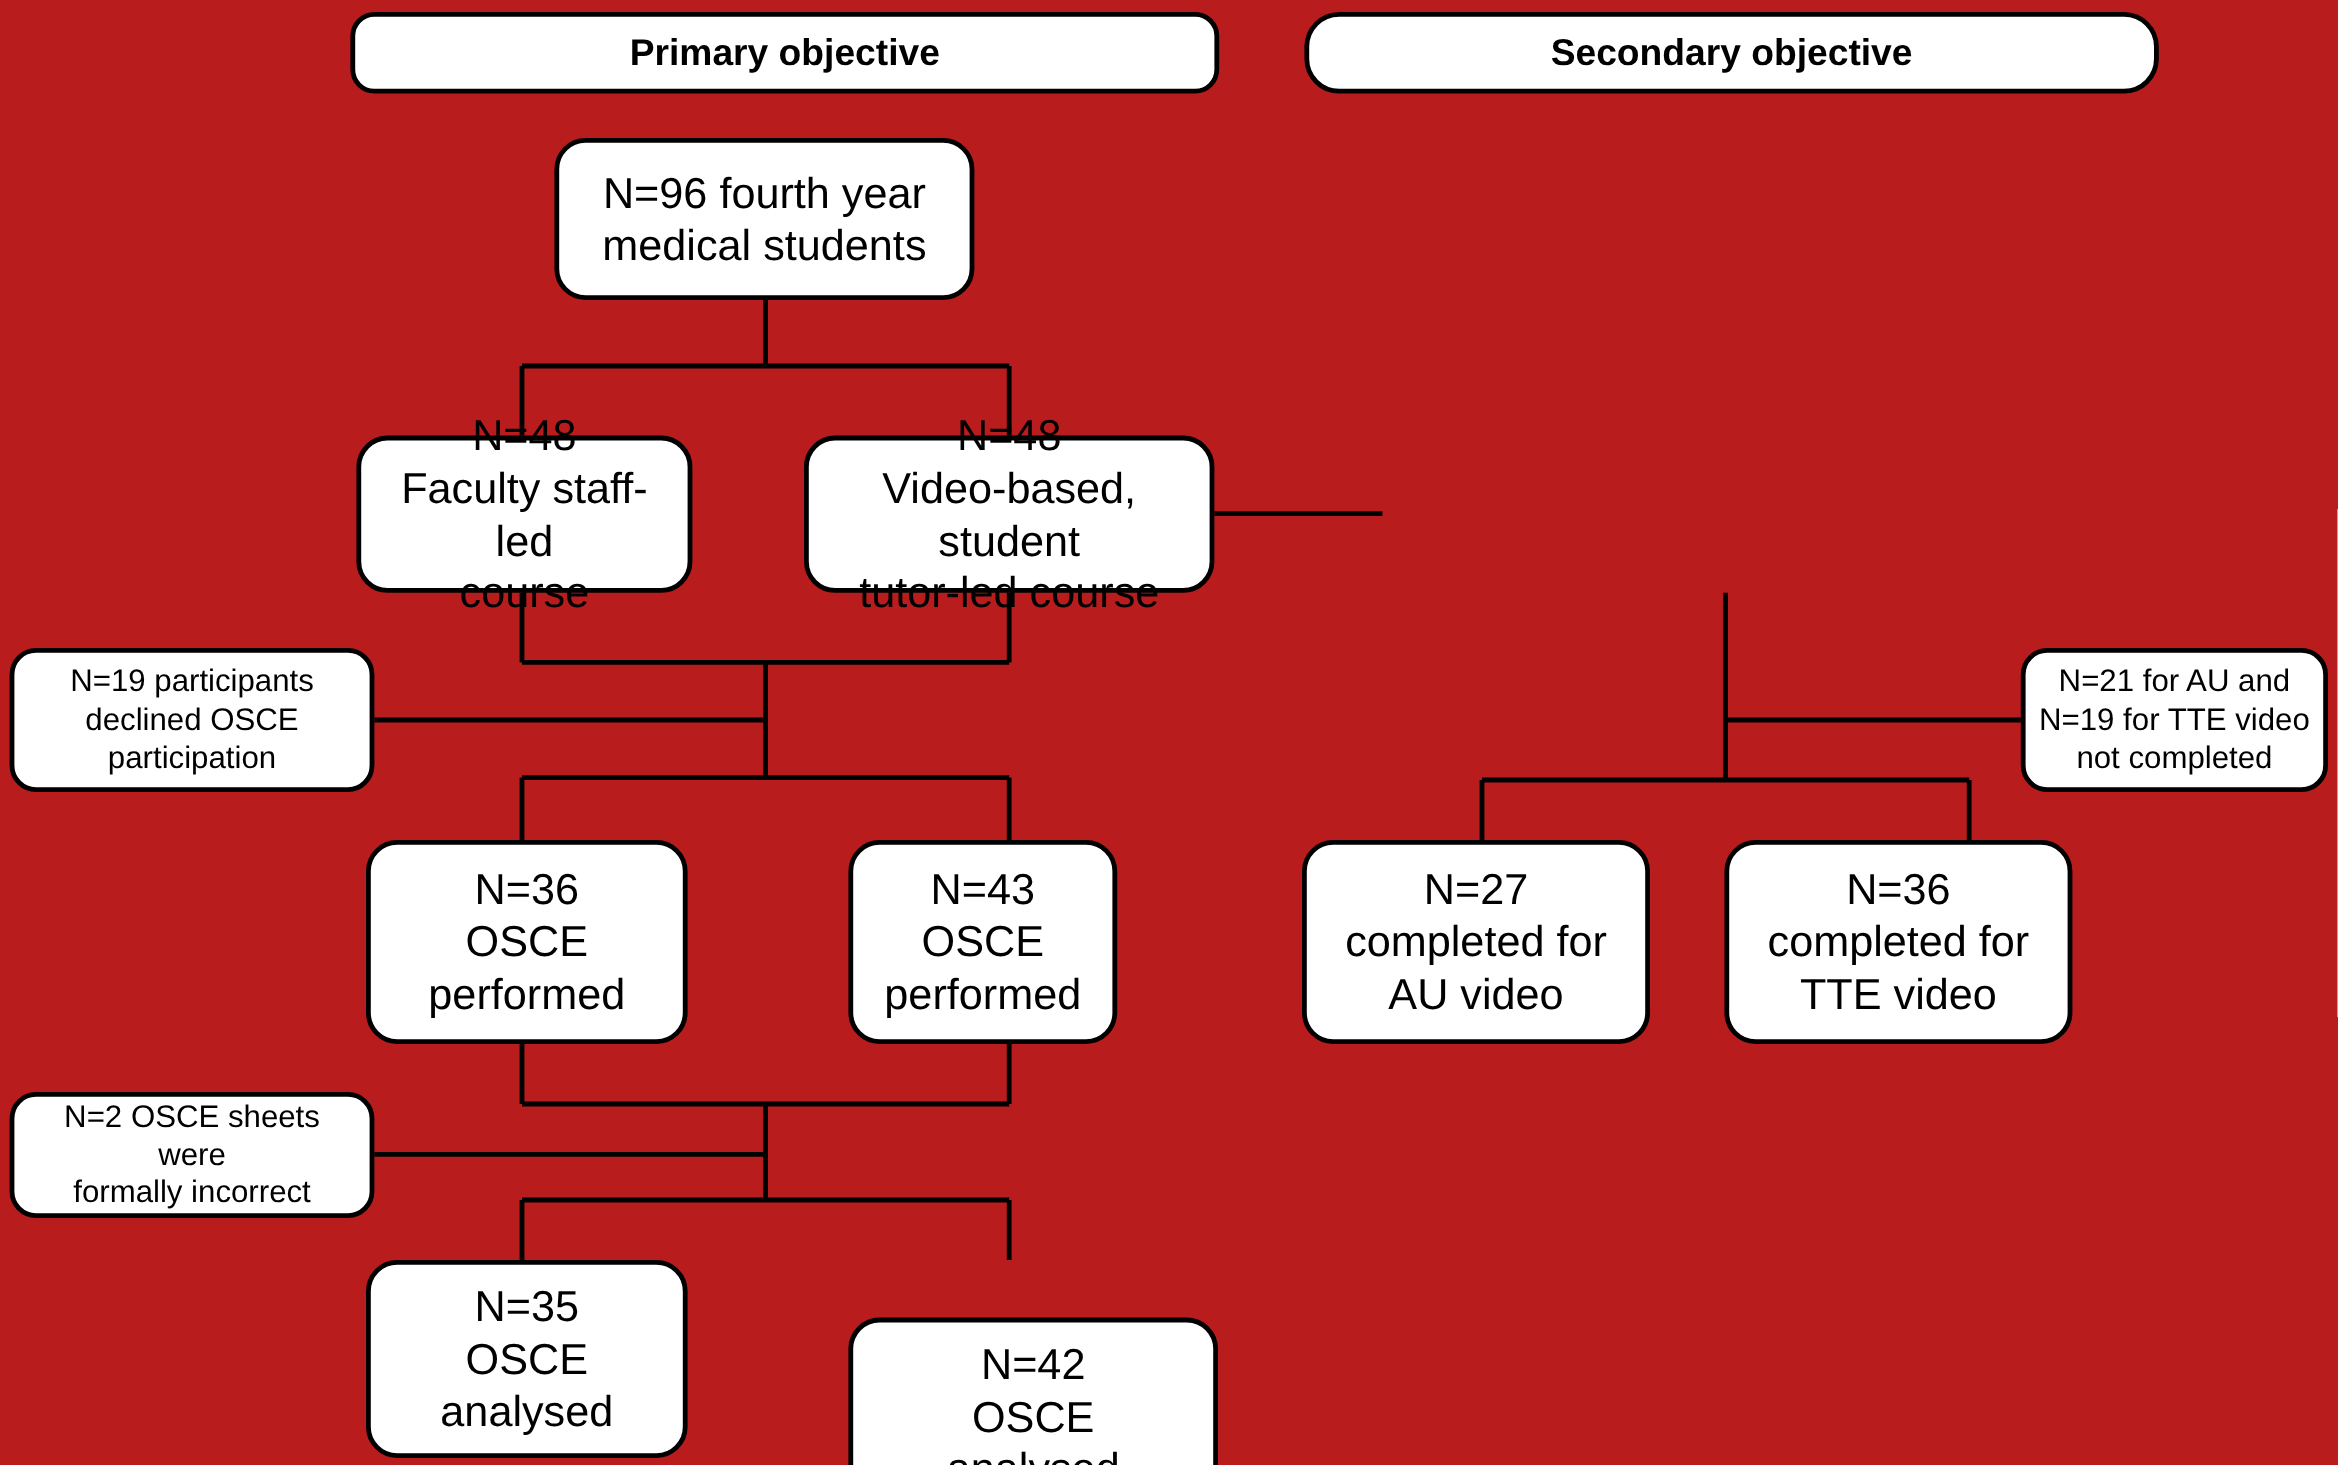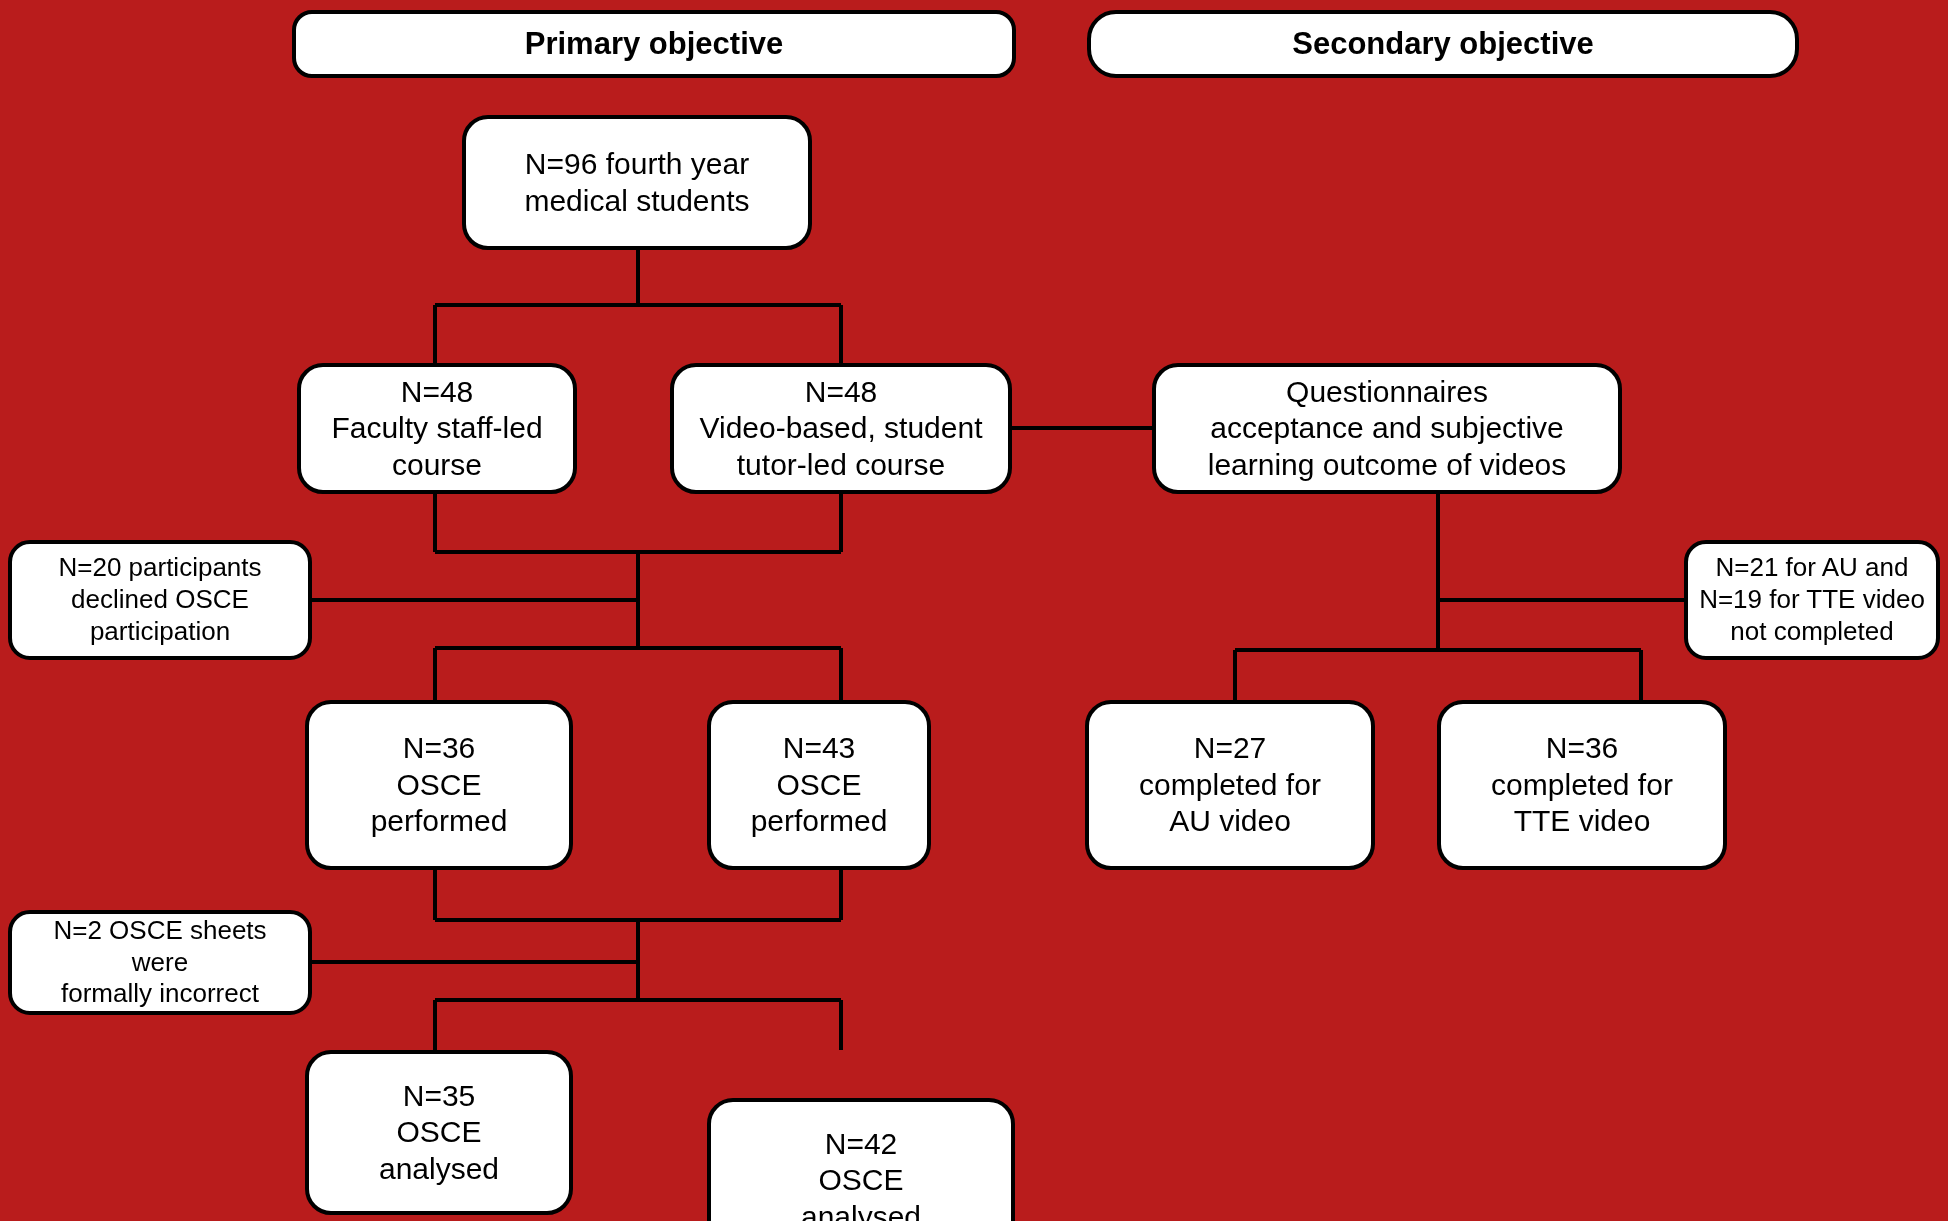--- a/index.html
+++ b/index.html
@@ -43,21 +43,21 @@
     display: block;
     width: 100%;
     white-space: pre-line;
   }
   .header-box {
     font-weight: bold;
     font-size: 31px;
     border-radius: 20px;
   }
   .main-box {
-    font-size: 30px;
+    font-size: 36px;
   }
   .note-box {
     font-size: 26px;
     border-radius: 22px;
     border-width: 4px;
   }
 </style>
 </head>
 <body>
 
@@ -123,21 +123,21 @@
 course</span>
   </div>
 
   <div class="node-box main-box" style="left:670px; top:363px; width:342px; height:131px;">
     <span class="txt">N=48
 Video-based, student
 tutor-led course</span>
   </div>
 
   <div class="node-box note-box" style="left:8px; top:540px; width:304px; height:120px;">
-    <span class="txt">N=20 participants
+    <span class="txt">N=19 participants
 declined OSCE
 participation</span>
   </div>
 
   <div class="node-box main-box" style="left:305px; top:700px; width:268px; height:170px;">
     <span class="txt">N=36
 OSCE
 performed</span>
   </div>
 
@@ -157,25 +157,20 @@
 OSCE
 analysed</span>
   </div>
 
   <div class="node-box main-box" style="left:707px; top:1050px; width:308px; height:165px;margin-top:48px;">
     <span class="txt">N=42
 OSCE
 analysed</span>
   </div>
 
-  <div class="node-box main-box" style="left:1152px; top:363px; width:470px; height:131px;">
-    <span class="txt">Questionnaires
-acceptance and subjective
-learning outcome of videos</span>
-  </div>
 
   <div class="node-box note-box" style="left:1684px; top:540px; width:256px; height:120px;">
     <span class="txt">N=21 for AU and
 N=19 for TTE video
 not completed</span>
   </div>
 
   <div class="node-box main-box" style="left:1085px; top:700px; width:290px; height:170px;justify-content:center;">
     <span class="txt">N=27
 completed for

